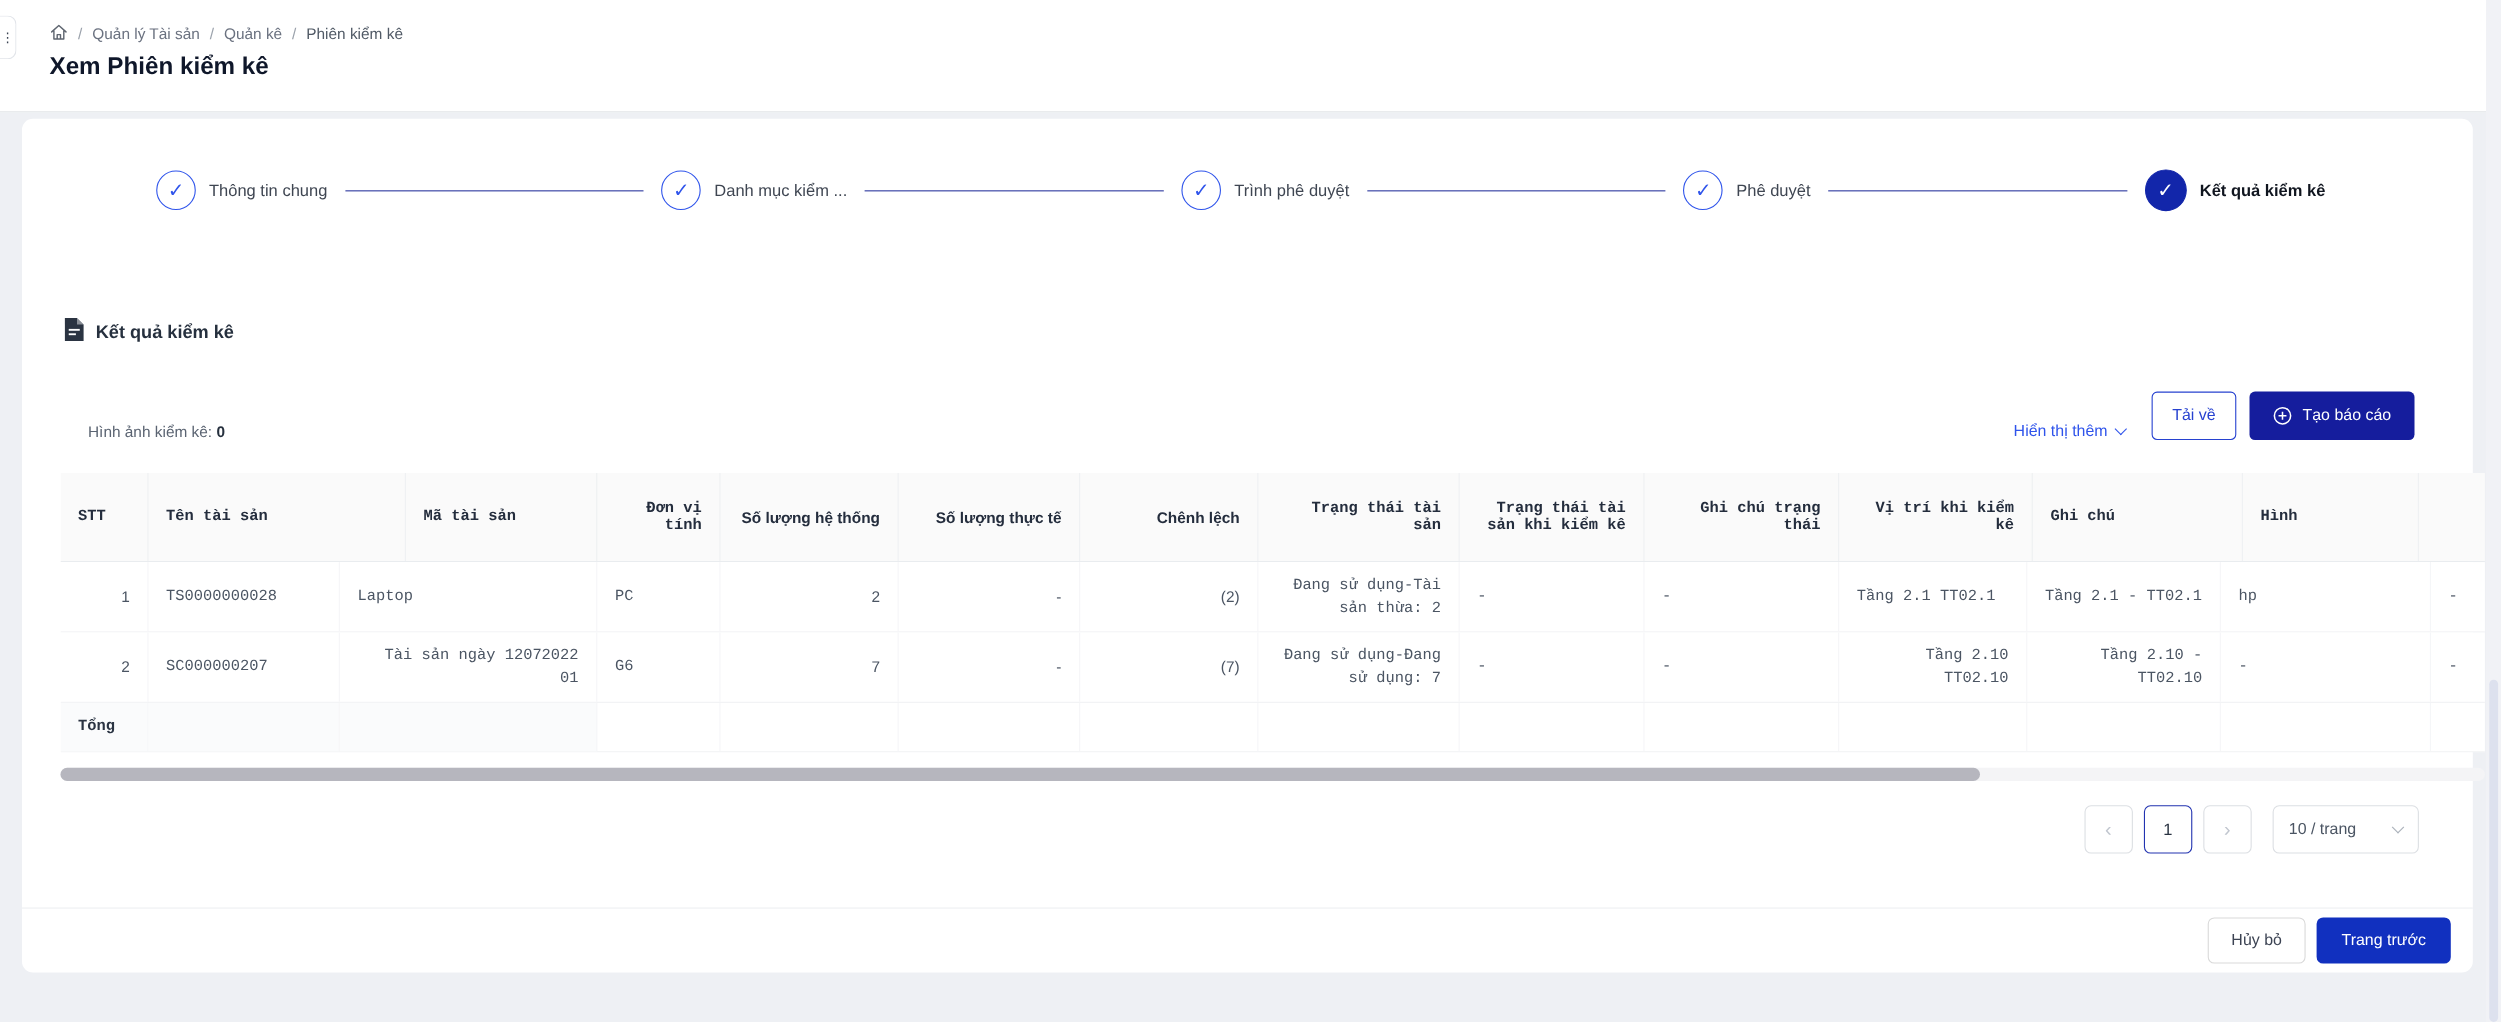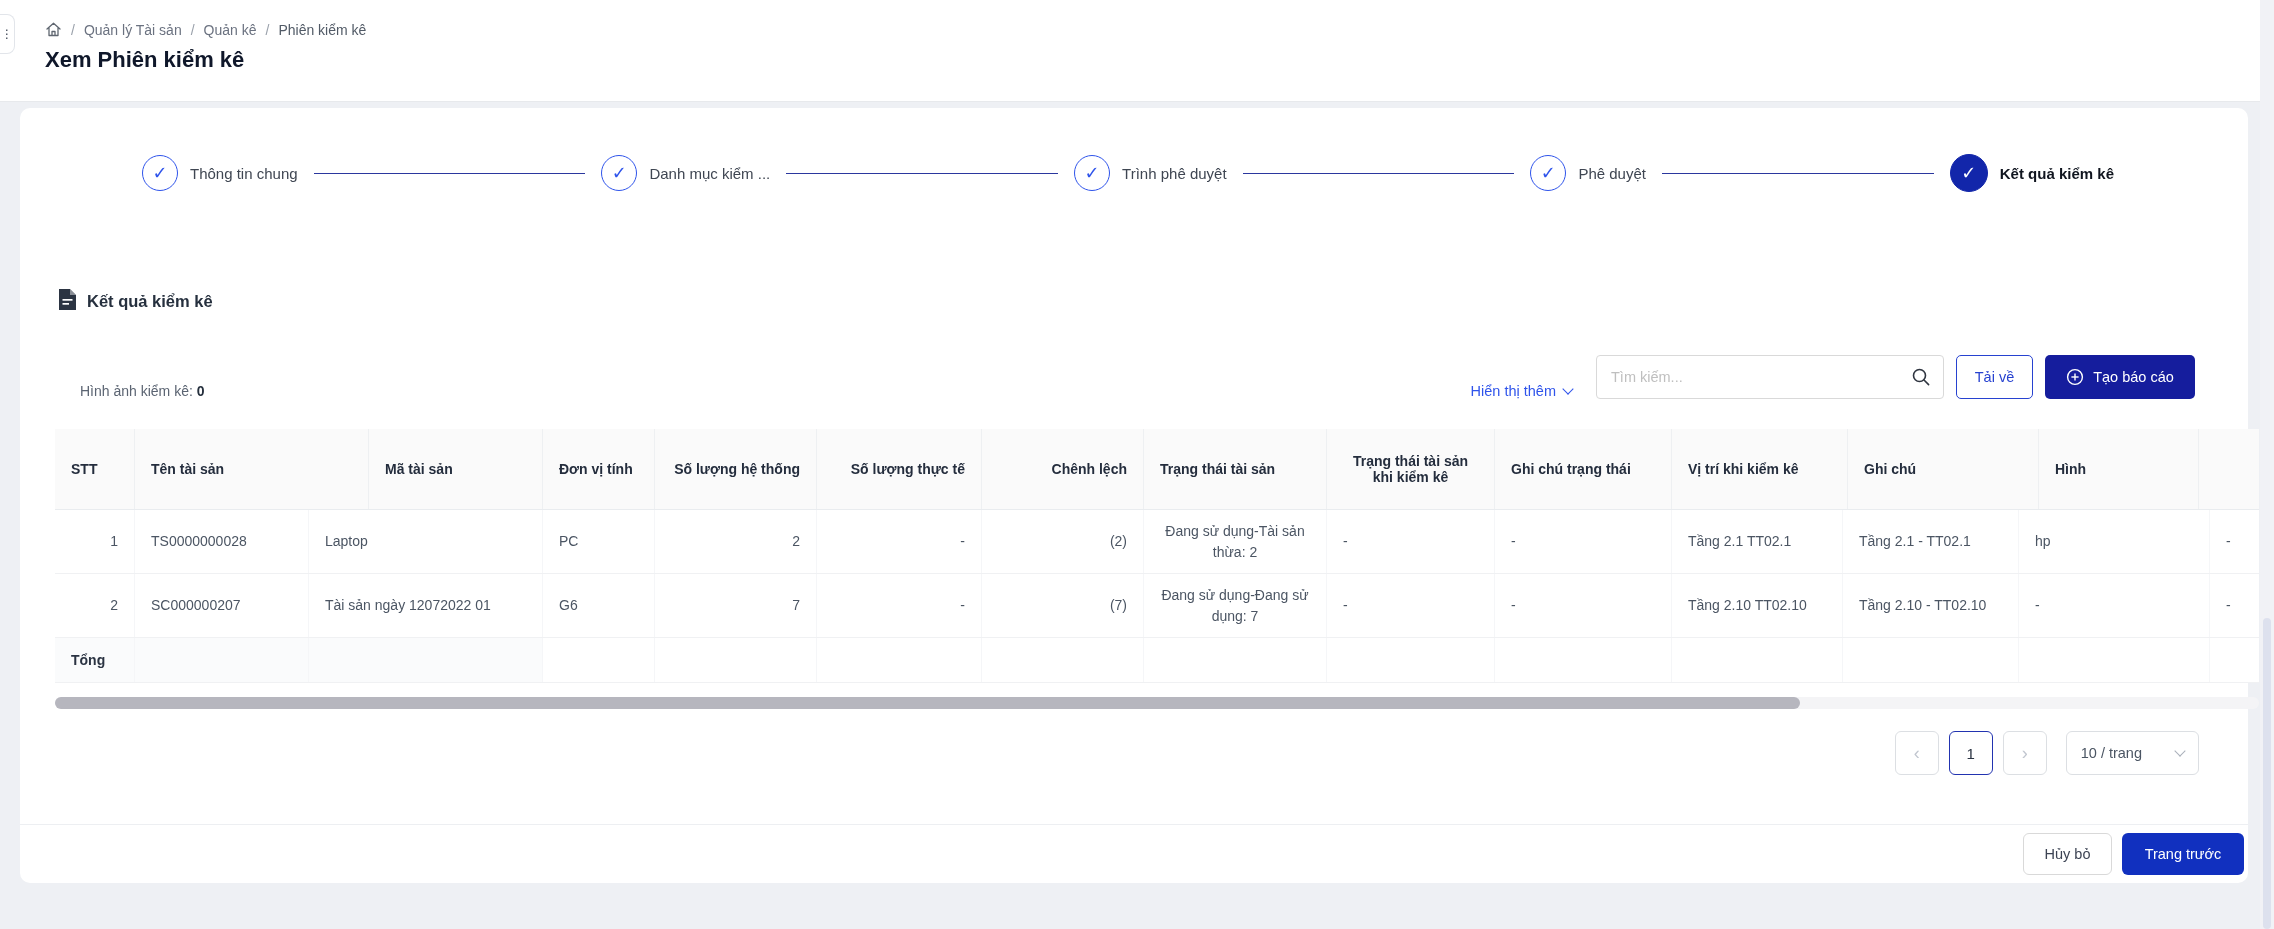--- a/index.html
+++ b/index.html
@@ -114,21 +114,21 @@
     border-right: 1px solid #eef0f2; flex: none;
   }
   .tr { display: flex; border-bottom: 1px solid #f0f1f3; background: #fff; }
   .td {
     min-height: 63px; padding: 10px 16px;
     display: flex; align-items: center;
     color: #4b5563; font-size: 14px; line-height: 1.45;
     border-right: 1px solid #f5f6f8; flex: none;
   }
   .align-right { justify-content: flex-end; text-align: right; }
-  .align-left { justify-content: flex-start; text-align: center; }
+  .align-left { justify-content: flex-start; text-align: right; font-family: Liberation Mono, monospace; }
   .total-row { display: flex; background: #fff; border-bottom: 1px solid #f0f1f3; }
   .total-row .td { min-height: 44px; padding: 6px 16px; }
   .total-shaded { background: #fafbfc; }
   .total-row [data-name="total-label-cell"] { font-weight: 700; color: #2a3342; }
 
   
   .hscroll {
     margin: 14px 0 0 35px; width: 2204px; height: 12px;
     border-radius: 6px; background: #f4f4f6; position: relative;
   }
@@ -147,21 +147,21 @@
   .pg-btn.active { border-color: #2233b0; color: #2a3342; font-size: 15px; cursor: default; }
   .page-size {
     height: 44px; min-width: 118px; border: 1px solid #dcdfe3; border-radius: 6px;
     background: #fff; display: inline-flex; align-items: center; justify-content: center;
     color: #4b5563; font-size: 14.5px; gap: 26px; margin-left: 9px; padding: 0 14px; cursor: pointer;
   }
   .page-size .chev { color: #aab0ba; }
 
   
   .footer-divider { border-top: 1px solid #edeff2; margin-top: 49px; }
-  .footer-bar { display: flex; justify-content: flex-end; gap: 10px; padding: 8px 4px; }
+  .footer-bar { display: flex; justify-content: flex-end; gap: 10px; padding: 8px 20px; }
   .btn-cancel {
     width: 89px; height: 42px; background: #fff; border: 1px solid #d9d9d9;
     color: #3c4353; border-radius: 6px;
   }
   .btn-prev-page {
     width: 122px; height: 42px; background: #1130bf; border: none;
     color: #fff; border-radius: 6px;
   }
 
   
@@ -234,29 +234,20 @@
       <span data-name="section-title">Kết quả kiểm kê</span>
     </div>
 
     <div class="toolbar" data-name="table-toolbar">
       <span class="images-count-label" data-name="images-count-label">Hình ảnh kiểm kê:</span>
       <span class="images-count-value" data-name="images-count-value">0</span>
       <span class="toolbar-spacer" data-name="toolbar-spacer"></span>
       <span class="show-more" data-name="show-more-link">
         <span data-name="show-more-label">Hiển thị thêm</span>
         <span class="chev" data-name="chevron-down-icon"></span>
-      </span>
-      <span class="search-box" data-name="search-box">
-        <input type="text" data-name="search-input" placeholder="Tìm kiếm..." style="">
-        <span class="search-icon" data-name="search-icon">
-          <svg width="20" height="20" viewBox="0 0 20 20">
-              <circle cx="8.5" cy="8.5" r="6" fill="none" stroke="#2f3540" stroke-width="1.6"></circle>
-              <line x1="13" y1="13" x2="17.6" y2="17.6" stroke="#2f3540" stroke-width="1.6" stroke-linecap="round"></line>
-            </svg>
-        </span>
       </span>
       <button class="btn btn-outline-blue" data-name="download-button">Tải về</button>
       <button class="btn btn-primary-dark" data-name="create-report-button">
         <span class="plus-circle-icon" data-name="plus-circle-icon">
           <svg width="18" height="18" viewBox="0 0 18 18">
               <circle cx="9" cy="9" r="7.4" fill="none" stroke="#fff" stroke-width="1.4"></circle>
               <line x1="9" y1="5.4" x2="9" y2="12.6" stroke="#fff" stroke-width="1.4"></line>
               <line x1="5.4" y1="9" x2="12.6" y2="9" stroke="#fff" stroke-width="1.4"></line>
             </svg>
         </span>

